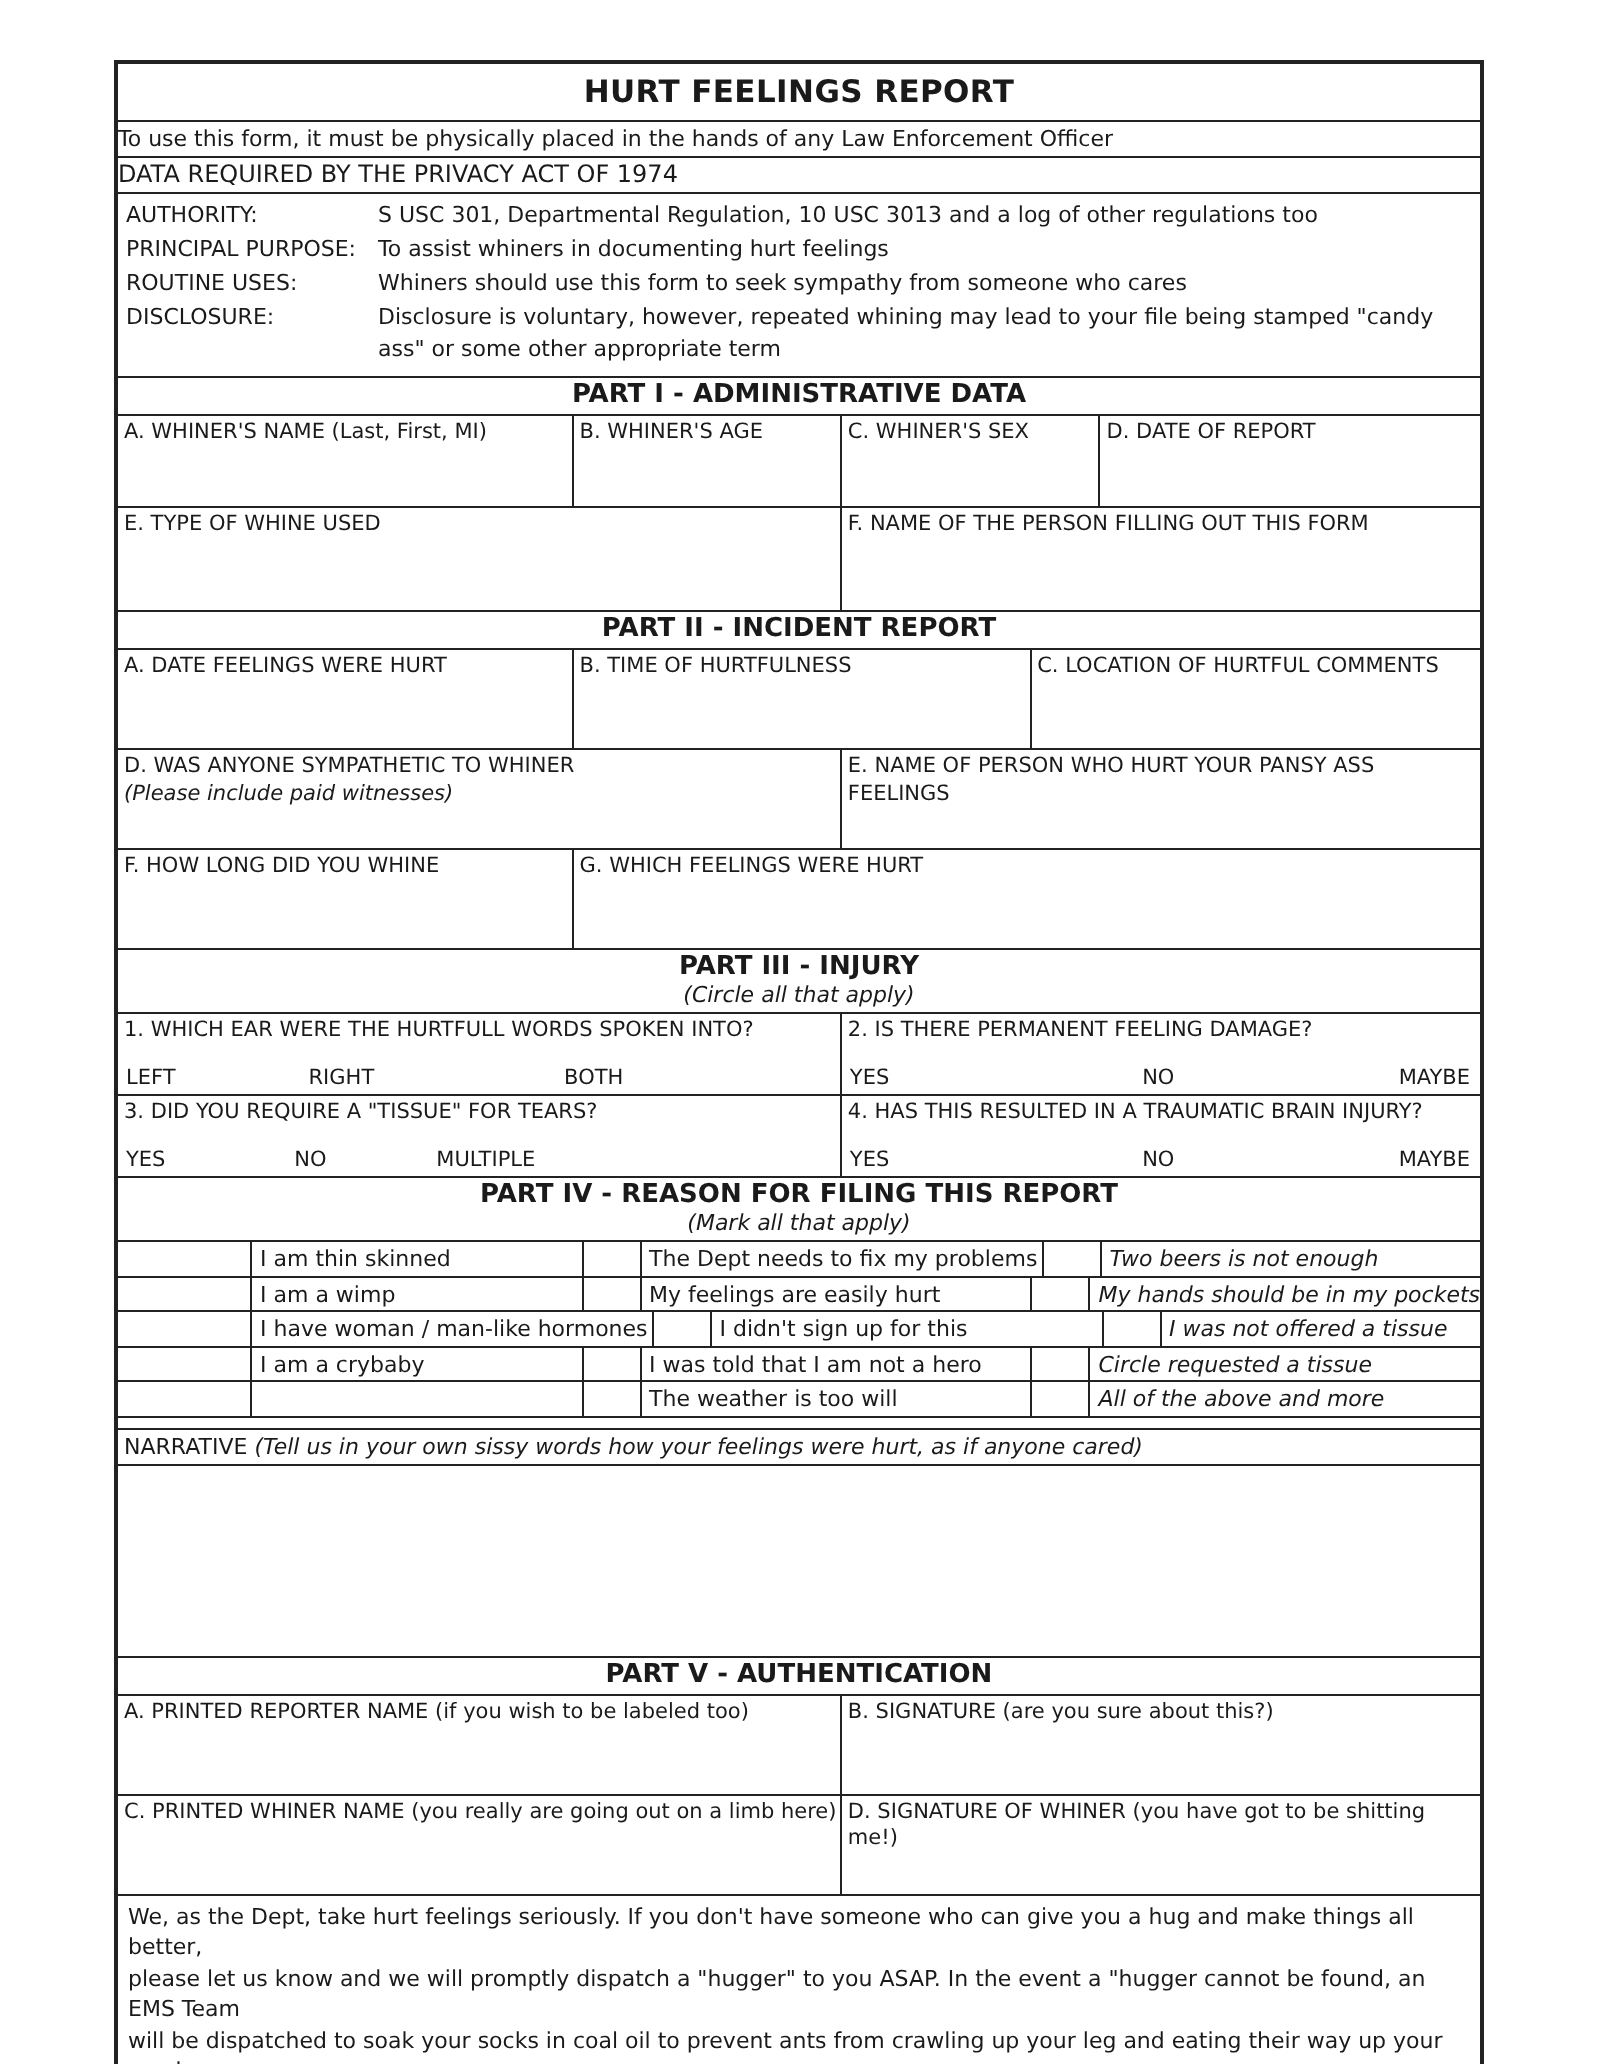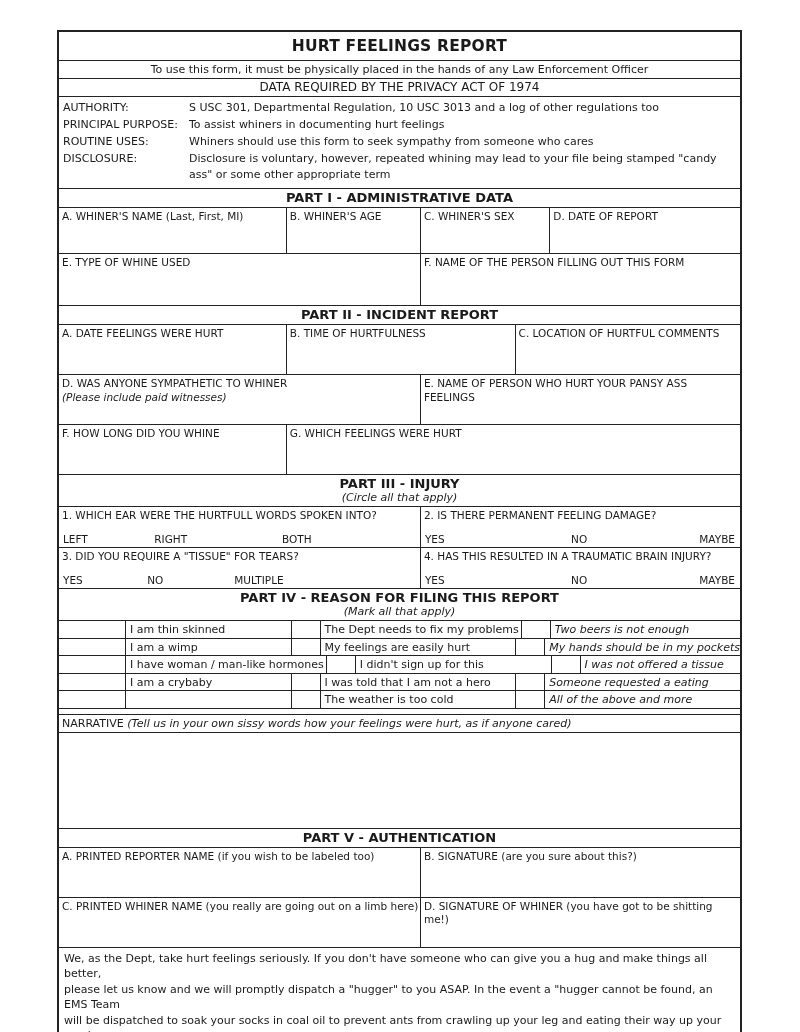--- a/index.html
+++ b/index.html
@@ -4,21 +4,21 @@
 <style>
   * { margin:0; padding:0; box-sizing:border-box; }
   html,body { width:800px; height:1032px; background:#ffffff; font-family:"DejaVu Sans", sans-serif; color:#1a1a1a; }
   .form { position:absolute; left:57px; top:30px; width:685px; border:2px solid #222; background:#fff; }
   .row { border-top:1.5px solid #222; position:relative; }
   .row:first-child { border-top:none; }
   .cells { display:flex; align-items:stretch; }
   .cell { border-left:1.5px solid #222; padding:2px 3px; font-size:10.5px; line-height:1.3; }
   .cell:first-child { border-left:none; }
   .title-row { height:28px; display:flex; align-items:center; justify-content:center; font-weight:bold; font-size:15.5px; letter-spacing:0.2px; }
-  .center-row { text-align:center; font-size:11px; padding:2px 0; }
+  .center-row { text-align:left; font-size:11px; padding:2px 0; }
   .privacy-title { font-size:12px; padding:1px 0 2px; }
   .privacy-block { padding:3px 4px 4px; }
   .privacy-line { display:flex; margin-bottom:1px; }
   .privacy-label { width:126px; flex:0 0 126px; font-size:11px; line-height:16px; }
   .privacy-text { flex:1; font-size:11px; line-height:16px; padding-right:4px; }
   .section-header { text-align:center; font-weight:bold; font-size:13px; padding:1px 0 2px; }
   .subheader { text-align:center; font-style:italic; font-size:11px; padding:0 0 2px; }
   .hdr-with-sub { padding-bottom:0; }
   .italic { font-style:italic; }
   .h46 { height:46px; } .h52 { height:52px; } .h50 { height:50px; }
@@ -117,21 +117,21 @@
         <span class="q-opt" style="right:2px;">MAYBE</span>
       </div>
     </div>
   </div>
   <div class="row cells">
     <div class="q-cell" style="flex:0 0 53%;">
       <span>3. DID YOU REQUIRE A "TISSUE" FOR TEARS?</span>
       <div class="q-options">
         <span class="q-opt" style="left:1px;">YES</span>
         <span class="q-opt" style="left:24%;">NO</span>
-        <span class="q-opt" style="left:44%;margin-left:16px;">MULTIPLE</span>
+        <span class="q-opt" style="left:44%;">MULTIPLE</span>
       </div>
     </div>
     <div class="q-cell" style="flex:1;">
       <span>4. HAS THIS RESULTED IN A TRAUMATIC BRAIN INJURY?</span>
       <div class="q-options">
         <span class="q-opt" style="left:1px;">YES</span>
         <span class="q-opt" style="left:47%;">NO</span>
         <span class="q-opt" style="right:2px;">MAYBE</span>
       </div>
     </div>
@@ -186,30 +186,30 @@
     <div class="rgroup g1">
         <div class="cb"></div>
         <div class="reason-label">I am a crybaby</div>
       </div>
     <div class="rgroup g2">
         <div class="cb"></div>
         <div class="reason-label">I was told that I am not a hero</div>
       </div>
     <div class="rgroup g3">
         <div class="cb"></div>
-        <div class="reason-label">Someone requested a eating</div>
-      </div>
-  </div>
-  <div class="reason-row">
-    <div class="rgroup g1">
-        <div class="cb"></div>
-      </div>
-    <div class="rgroup g2">
-        <div class="cb"></div>
-        <div class="reason-label">The weather is too cold</div>
+        <div class="reason-label">Circle requested a tissue</div>
+      </div>
+  </div>
+  <div class="reason-row">
+    <div class="rgroup g1">
+        <div class="cb"></div>
+      </div>
+    <div class="rgroup g2">
+        <div class="cb"></div>
+        <div class="reason-label">The weather is too will</div>
       </div>
     <div class="rgroup g3">
         <div class="cb"></div>
         <div class="reason-label">All of the above and more</div>
       </div>
   </div>
 
   <div class="row spacer-row"></div>
 
   <div class="row narrative-label">

